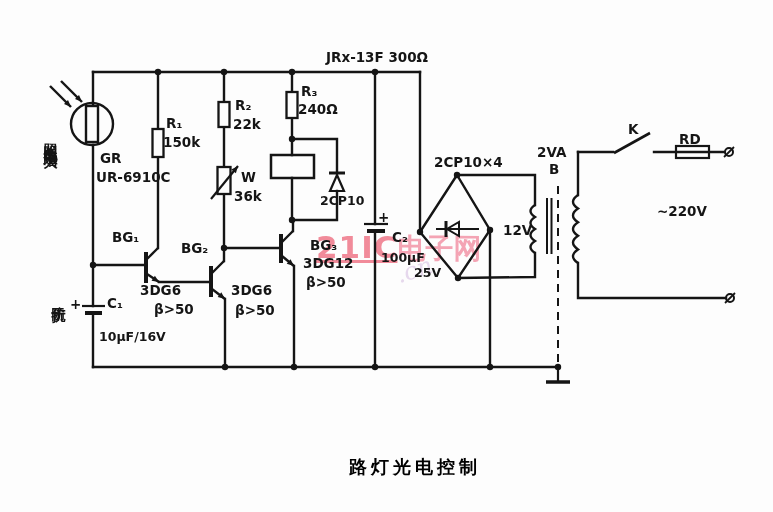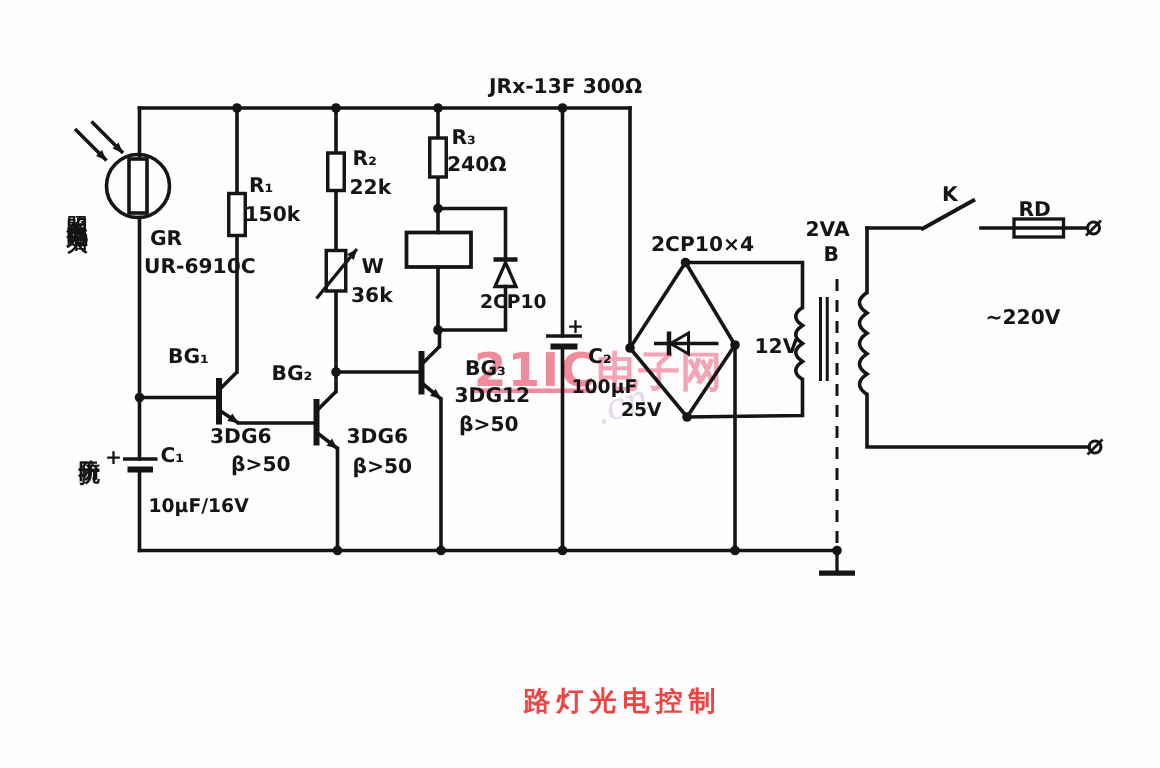--- a/index.html
+++ b/index.html
@@ -11,21 +11,21 @@
   svg text{font-family:"DejaVu Sans", sans-serif;font-weight:bold;fill:#151515;}
   .lbl{font-size:13.5px;}
   .lbl-sm{font-size:12.5px;}
   .vnote{
     position:absolute;z-index:3;writing-mode:vertical-rl;text-orientation:upright;
     font-family:"DejaVu Sans", sans-serif;font-weight:bold;font-size:14px;color:#151515;
     letter-spacing:2px;line-height:14px;
   }
   .title{
     position:absolute;z-index:3;left:330px;top:455px;width:170px;text-align:center;
-    font-family:"DejaVu Sans", sans-serif;font-weight:bold;font-size:18px;color:#ef4444;
+    font-family:"DejaVu Sans", sans-serif;font-weight:bold;font-size:18px;color:#000000;
     letter-spacing:4px;
   }
   .watermark{
     position:absolute;z-index:1;left:316px;top:229px;white-space:nowrap;
     font-family:"DejaVu Sans", sans-serif;font-weight:bold;pointer-events:none;
   }
   .wm-brand{font-size:31px;color:rgba(236,100,120,0.75);letter-spacing:1px;text-decoration:underline;}
   .wm-suffix{font-size:28px;color:rgba(240,125,148,0.70);}
   .wm-tld{
     position:absolute;z-index:1;left:396px;top:256px;font-size:24px;font-style:italic;

